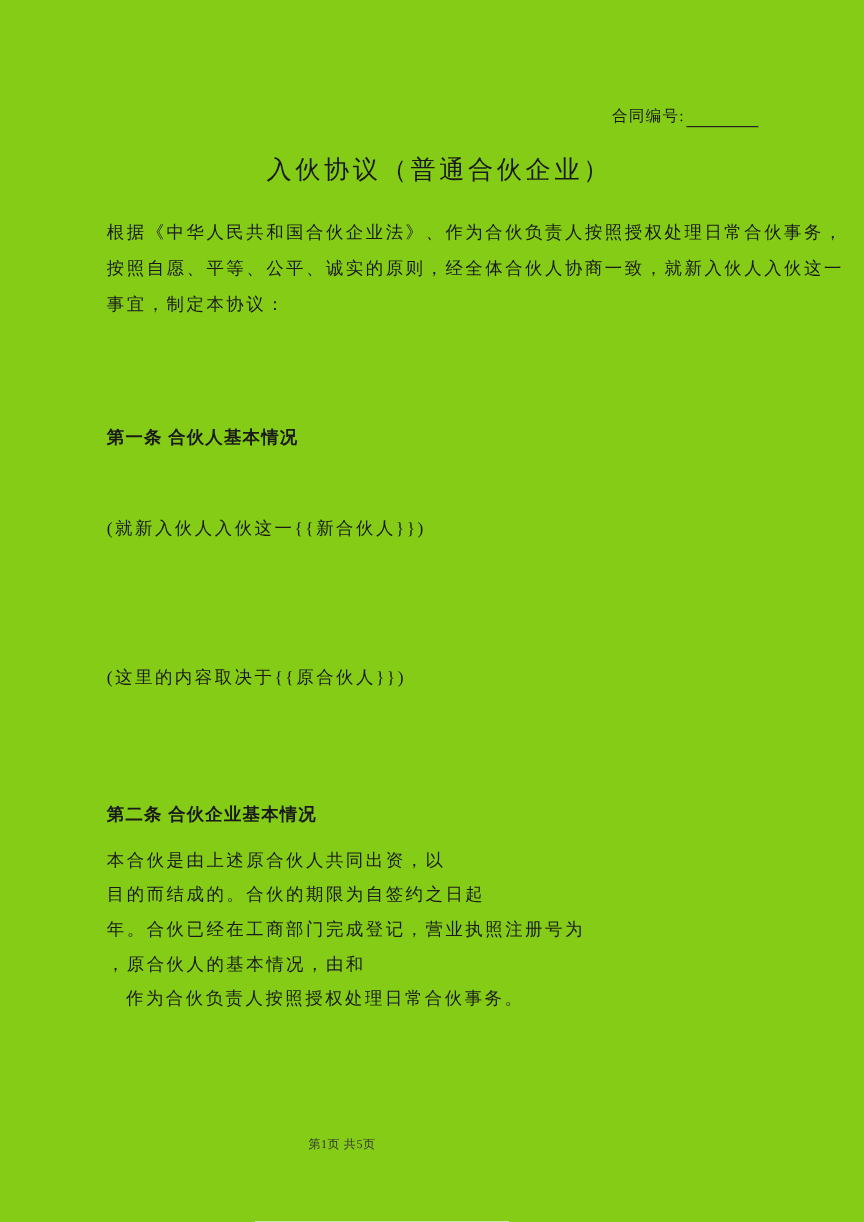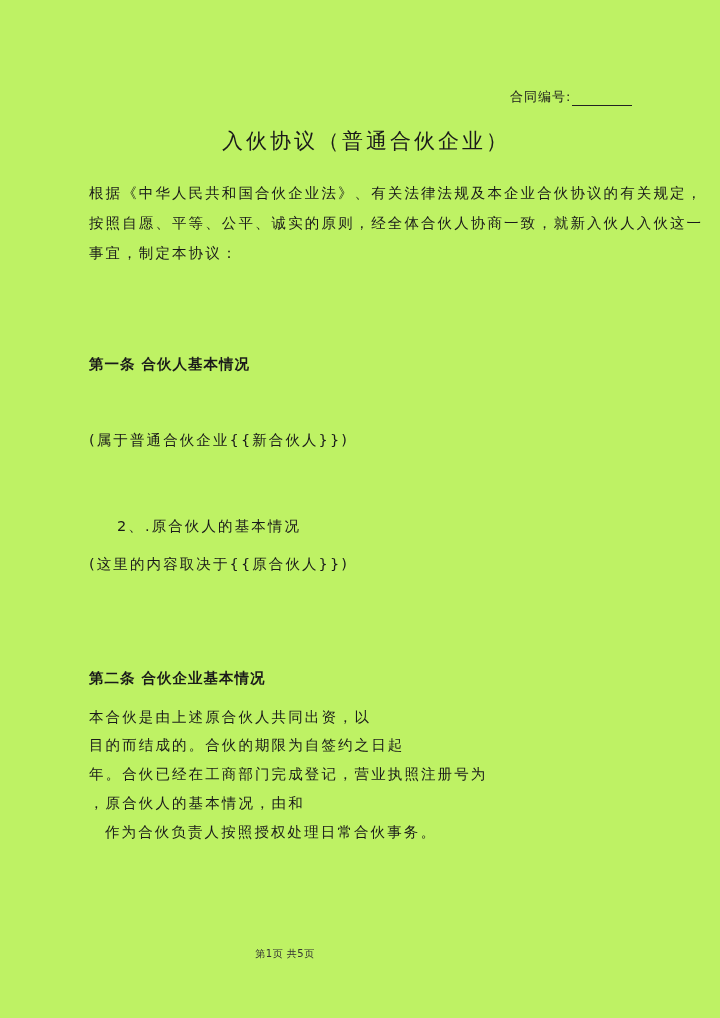--- a/index.html
+++ b/index.html
@@ -13,21 +13,22 @@
       position: relative;
       overflow: hidden;
       font-family: "DejaVu Sans", "Liberation Sans", sans-serif;
       color: #1a1a1a;
     }
     .page {
       position: absolute;
       left: 0; top: 0;
       width: 720px;
       height: 1018px;
-      background: #bef264;
+      background: #84cc16;
+      font-family: Liberation Serif, serif;
     }
     .abs { position: absolute; white-space: nowrap; }
     .contract-no {
       left: 510px;
       top: 88px;
       font-size: 13px;
       letter-spacing: 1px;
     }
     .contract-no .blank {
       display: inline-block;
@@ -69,28 +70,27 @@
 <body>
 
 <div class="page">
 
   <div class="abs contract-no">
     <span>合同编号:</span><span class="blank"></span>
   </div>
 
   <div class="abs title">入伙协议（普通合伙企业）</div>
 
-  <div class="abs body-text" style="left:89px; top:184px;">根据《中华人民共和国合伙企业法》、有关法律法规及本企业合伙协议的有关规定，</div>
+  <div class="abs body-text" style="left:89px; top:184px;">根据《中华人民共和国合伙企业法》、作为合伙负责人按照授权处理日常合伙事务，</div>
   <div class="abs body-text" style="left:89px; top:214px;text-align:center;">按照自愿、平等、公平、诚实的原则，经全体合伙人协商一致，就新入伙人入伙这一</div>
   <div class="abs body-text" style="left:89px; top:244px;">事宜，制定本协议：</div>
 
   <div class="abs heading" style="left:89px; top:355px;text-align:center;">第一条  合伙人基本情况</div>
-  <div class="abs body-text" style="left:89px; top:431px;">(属于普通合伙企业{{新合伙人}})</div>
+  <div class="abs body-text" style="left:89px; top:431px;">(就新入伙人入伙这一{{新合伙人}})</div>
 
-  <div class="abs body-text" style="left:117px; top:517px;">2、.原合伙人的基本情况</div>
   <div class="abs body-text" style="left:89px; top:555px;">(这里的内容取决于{{原合伙人}})</div>
 
   <div class="abs body-text" style="left:89px; top:708px;">本合伙是由上述原合伙人共同出资，以</div>
   <div class="abs heading" style="left:89px; top:669px;">第二条  合伙企业基本情况</div>
   <div class="abs body-text" style="left:89px; top:765px;">年。合伙已经在工商部门完成登记，营业执照注册号为</div>
   <div class="abs body-text" style="left:89px; top:736px;">目的而结成的。合伙的期限为自签约之日起</div>
   <div class="abs body-text" style="left:89px; top:794px;">，原合伙人的基本情况，由和</div>
   <div class="abs body-text" style="left:89px; top:823px;margin-left:16px;">作为合伙负责人按照授权处理日常合伙事务。</div>
 
   <div class="abs footer">第1页  共5页</div>

